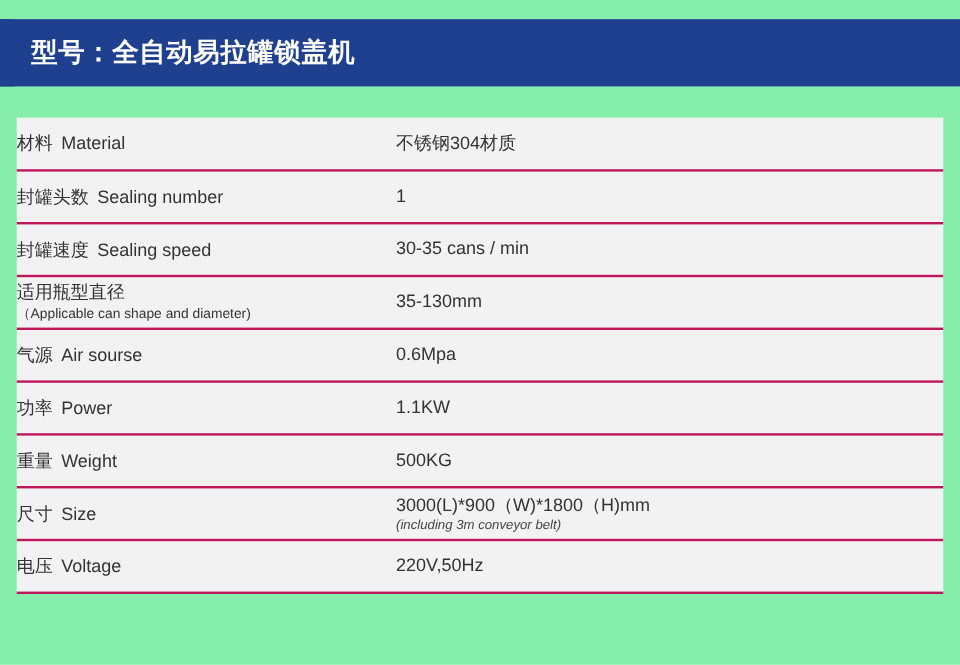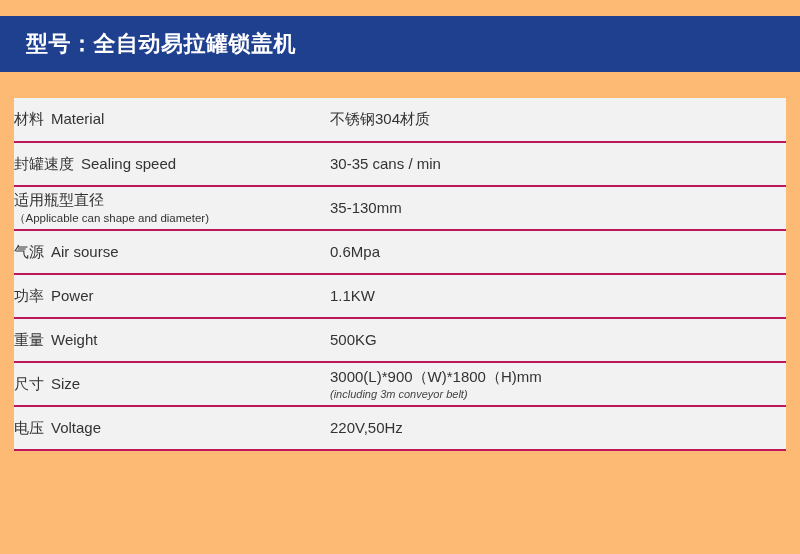--- a/index.html
+++ b/index.html
@@ -12,21 +12,21 @@
     height: 554px;
     font-family: "Liberation Sans", sans-serif;
     color: #222222;
     overflow: hidden;
   }
   .page {
     position: relative;
     width: 800px;
     height: 554px;
     box-sizing: border-box;
-    background: #fdba74;
+    background: #86efac;
   }
 
   
   .header {
     position: absolute;
     left: 0;
     top: 16px;
     width: 800px;
     height: 56px;
     background: #1f3f8f;
@@ -123,20 +123,28 @@
 
       <tr>
         <td class="col-label">
           <span class="lbl-cn">材料</span><span class="lbl-en">Material</span>
         </td>
         <td class="col-value">
           <span class="val">不锈钢304材质</span>
         </td>
       </tr>
 
+      <tr>
+        <td class="col-label">
+          <span class="lbl-cn">封罐头数</span><span class="lbl-en">Sealing number</span>
+        </td>
+        <td class="col-value">
+          <span class="val">1</span>
+        </td>
+      </tr>
 
       <tr>
         <td class="col-label">
           <span class="lbl-cn">封罐速度</span><span class="lbl-en">Sealing speed</span>
         </td>
         <td class="col-value">
           <span class="val">30-35 cans / min</span>
         </td>
       </tr>
 

